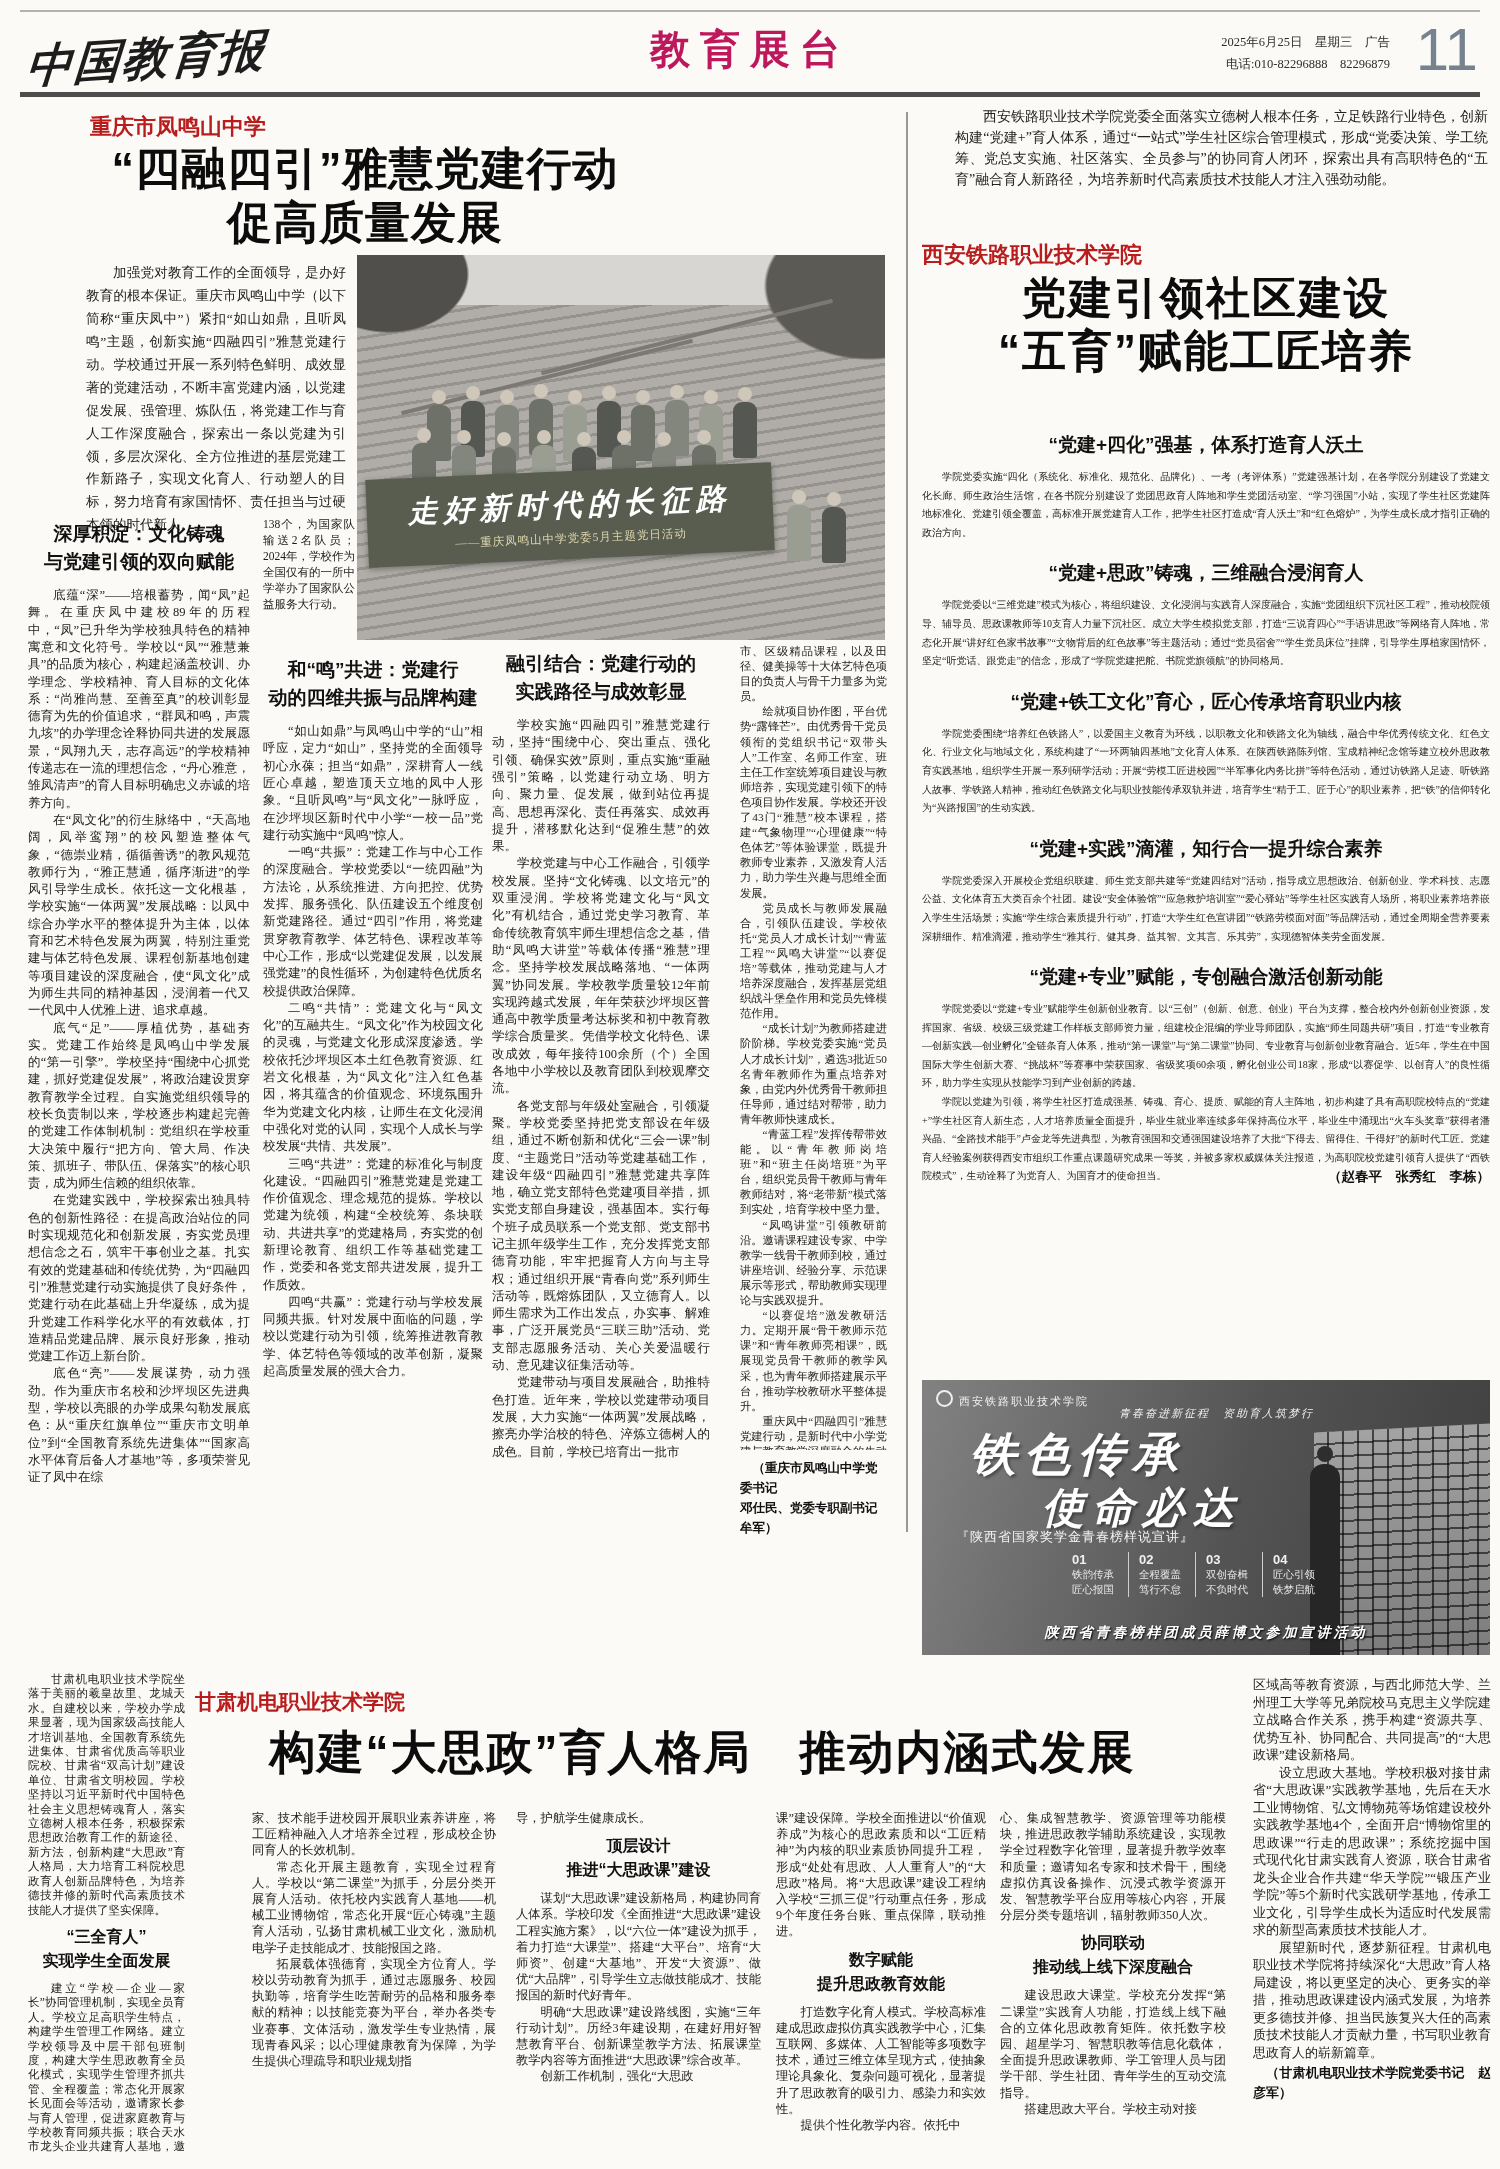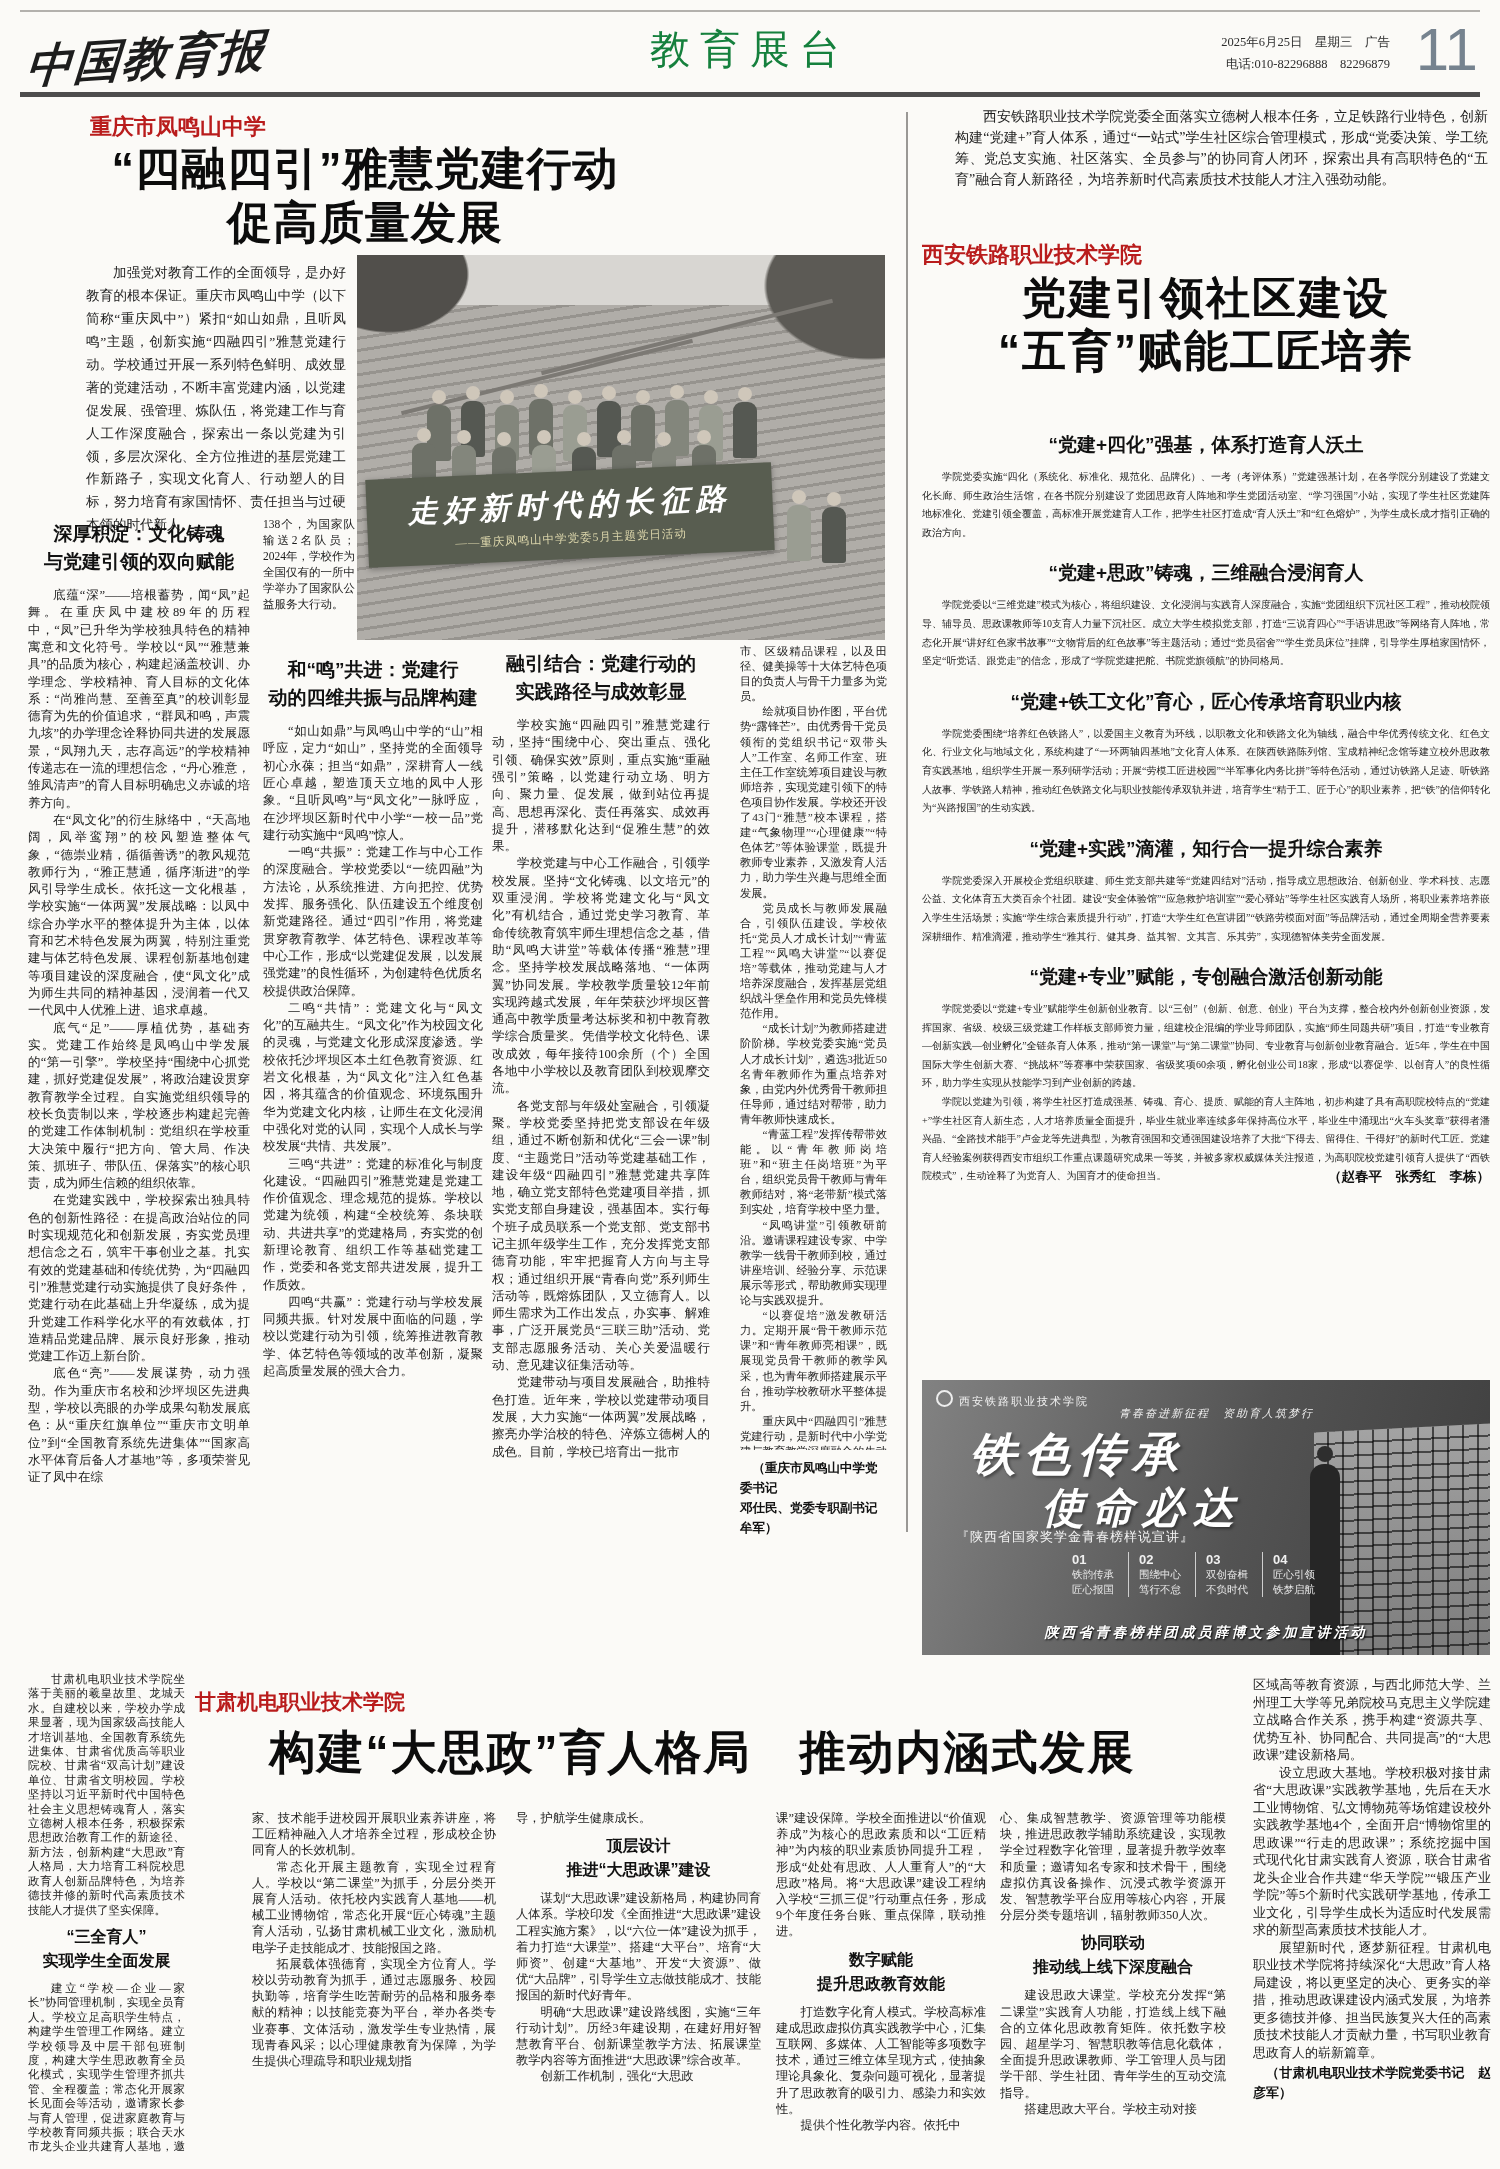--- a/index.html
+++ b/index.html
@@ -2,21 +2,21 @@
 <html><head>
 <meta charset="utf-8">
 <style>
   html,body{margin:0;padding:0;background:#e9e7e3;}
   .page{position:relative;width:1500px;height:2169px;background:#fbfaf7;margin:0 auto;overflow:hidden;color:#1b1b1b;}
   .abs{position:absolute;}
   .sans{font-family:"Liberation Sans","DejaVu Sans",sans-serif;}
   .serif{font-family:"Liberation Serif","DejaVu Serif",serif;}
   .rule{background:#b3b1ad;}
   .masthead{font-size:46px;font-weight:bold;font-style:italic;transform:rotate(-4deg) skewX(-8deg);color:#1d1d1d;letter-spacing:2px;}
-  .sectiontitle{left:0;width:100%;text-align:center;font-size:40px;font-weight:normal;letter-spacing:10px;color:#15803d;}
+  .sectiontitle{left:0;width:100%;text-align:center;font-size:40px;font-weight:bold;letter-spacing:10px;color:#be185d;}
   .hmeta{font-size:12.5px;color:#2e2e2e;line-height:1.75;text-align:right;}
   .pagenum{font-size:60px;font-weight:400;color:#76838f;line-height:1;}
   .kicker{text-align:left;font-weight:bold;color:#b91c1c;}
   .headline{text-align:center;font-weight:bold;color:#0c0c0c;white-space:pre-line;}
   .intro{color:#222;text-align:justify;}
   .intro:first-line{}
   .col{text-align:justify;overflow:hidden;color:#1c1c1c;}
   .col p{margin:0;text-indent:2em;}
   .contp{margin:0;text-indent:0;}
   .sub{font-family:"Liberation Sans","DejaVu Sans",sans-serif;font-weight:bold;text-align:center;white-space:pre-line;color:#111;}
@@ -201,21 +201,21 @@
     <div class="ph2-callig" style="left:120px;top:100px;font-size:42px;">使命必达</div>
     <div class="ph2-bracket">『陕西省国家奖学金青春榜样说宣讲』</div>
     <div class="ph2-items">
       <div class="ph2-item">
         <div class="n">01</div>
         <div class="t">铁韵传承
 匠心报国</div>
       </div>
       <div class="ph2-item">
         <div class="n">02</div>
-        <div class="t">围绕中心
+        <div class="t">全程覆盖
 笃行不怠</div>
       </div>
       <div class="ph2-item">
         <div class="n">03</div>
         <div class="t">双创奋楫
 不负时代</div>
       </div>
       <div class="ph2-item">
         <div class="n">04</div>
         <div class="t">匠心引领

